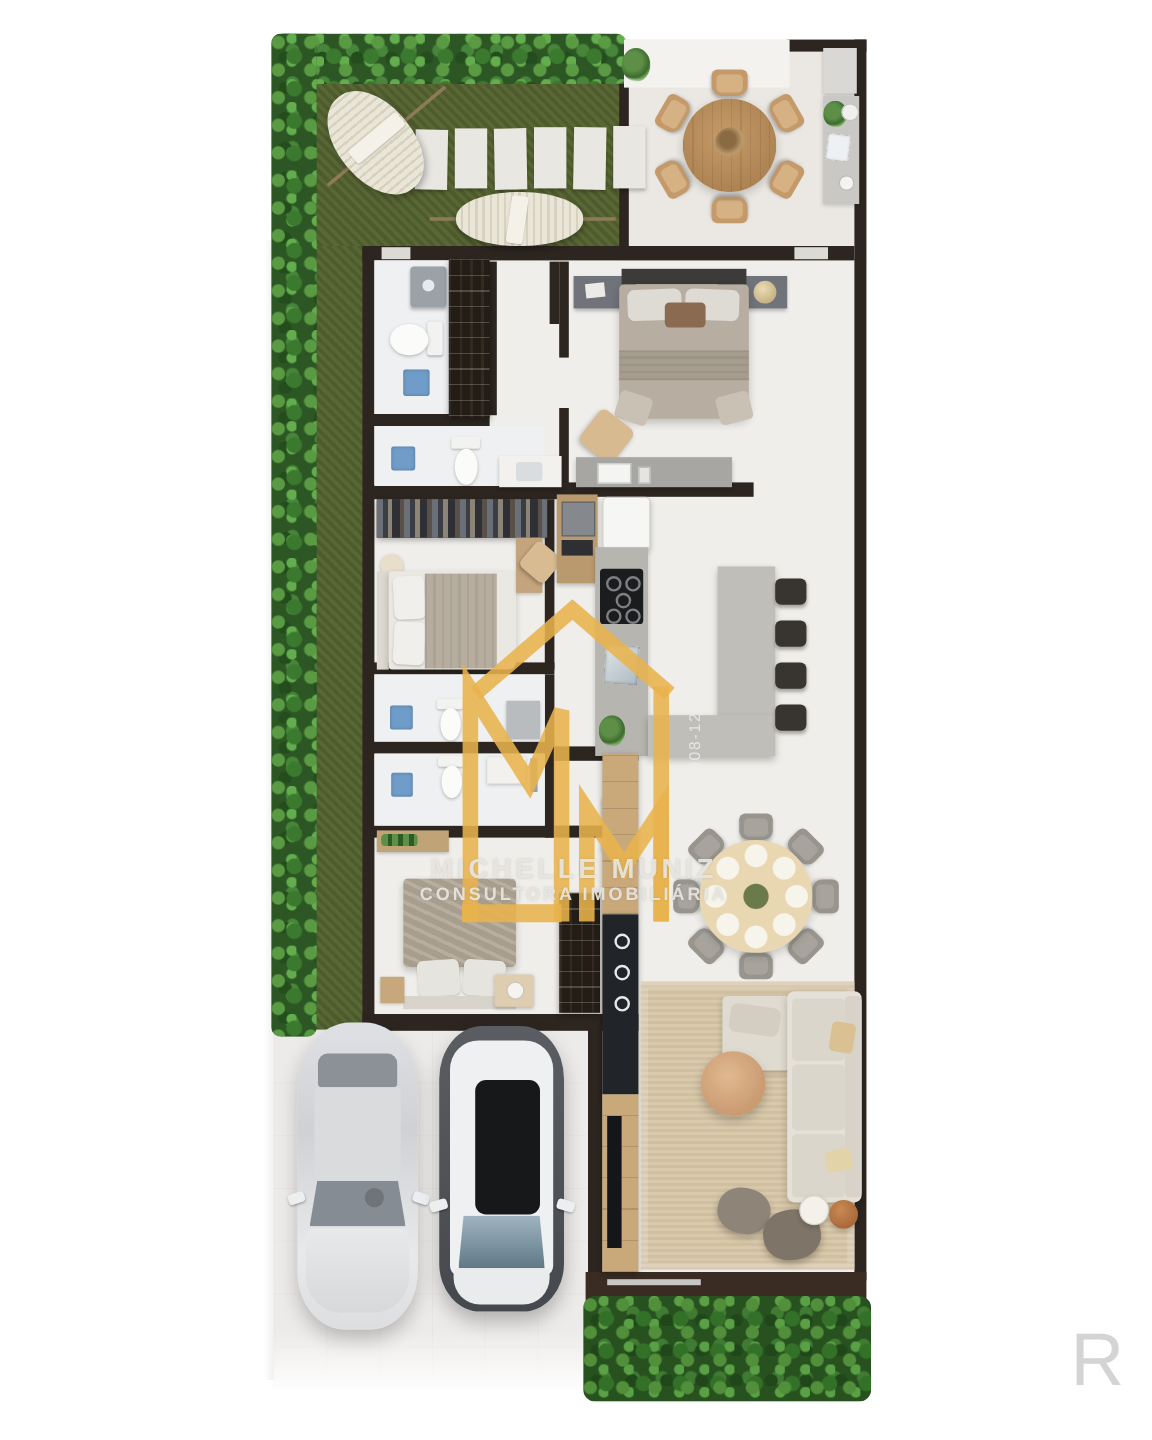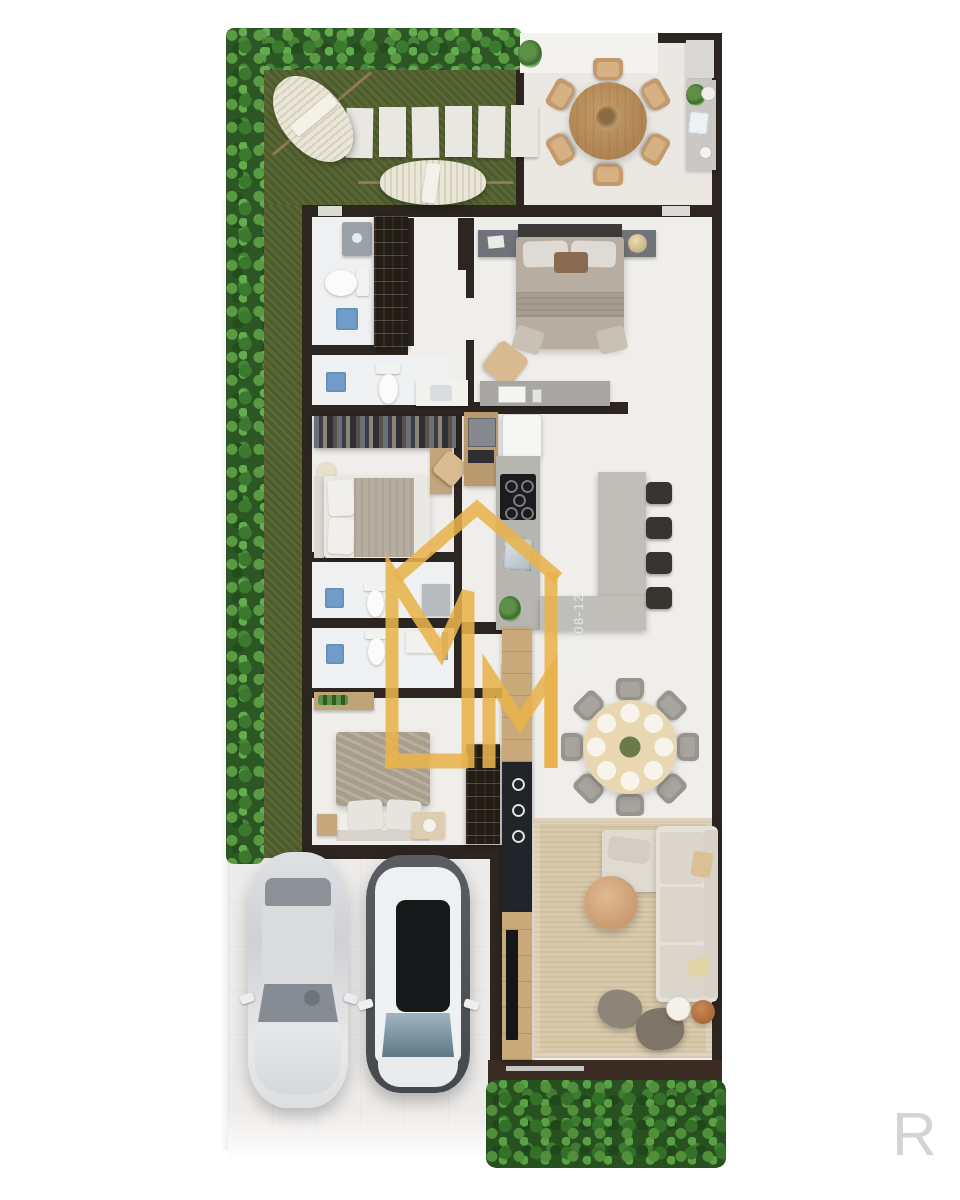--- a/index.html
+++ b/index.html
@@ -296,16 +296,18 @@
 
   <svg class="abs" style="left:375px;top:495px;z-index:30;" width="200" height="285" viewBox="0 0 200 285">
     <g fill="none" stroke="#e8b34c" stroke-opacity="0.88" stroke-width="13" stroke-linejoin="miter">
       <polyline points="21,83 102,13 183,83"></polyline>
       <line x1="176" y1="77" x2="176" y2="273"></line>
       <polyline points="17,273 17,80 66,157 93,97 93,273"></polyline>
       <polyline points="114,273 114,180 145,227 176,180 176,273"></polyline>
       <line x1="10" y1="266" x2="93" y2="266" stroke-width="15"></line>
     </g>
   </svg>
+  <div class="abs wm-text" style="left:318px;top:711px;width:320px;font-size:23px;font-weight:bold;letter-spacing:3px;">MICHELLE MUNIZ</div>
+  <div class="abs wm-text" style="left:318px;top:737px;width:320px;font-size:15px;font-weight:bold;letter-spacing:2.5px;">CONSULTORA IMOBILIÁRIA</div>
   <div class="abs wm-code" style="left:524px;top:622px;width:110px;height:16px;text-align:center;">C/7908-12</div>
   <div class="abs wm-r" style="left:892px;top:1098px;">R</div>
 
 </div>
 
 </body></html>

